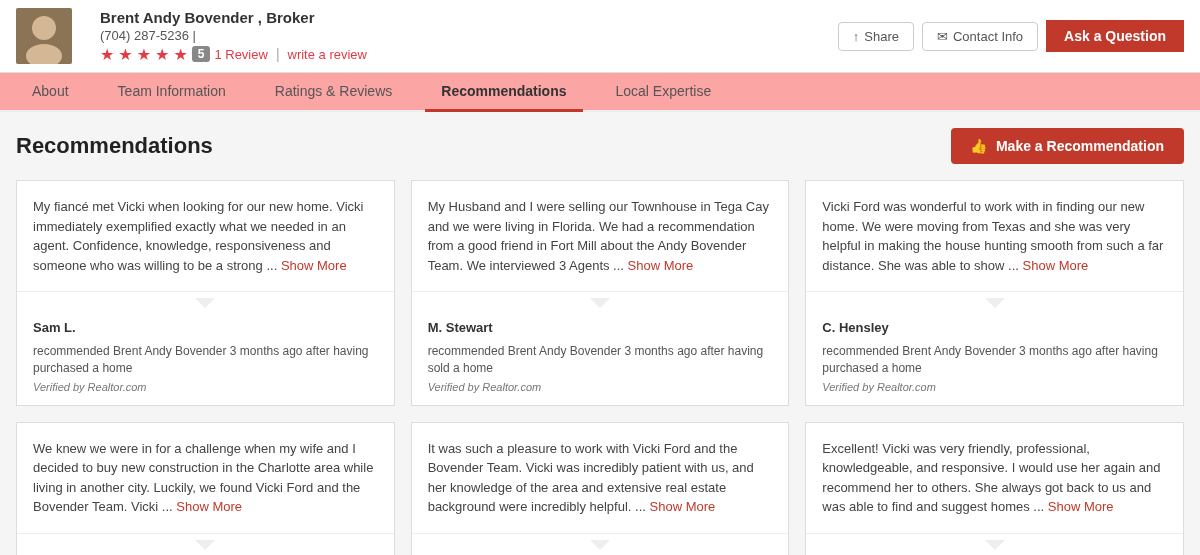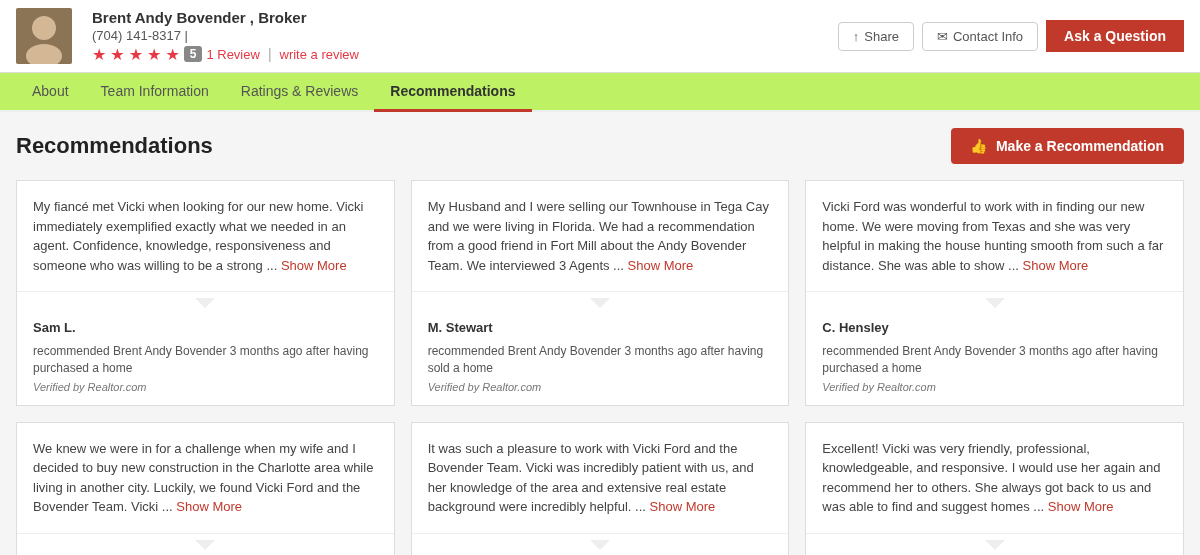--- a/index.html
+++ b/index.html
@@ -7,21 +7,21 @@
 
     
     .header {
       background: #fff;
       border-bottom: 1px solid #ddd;
       padding: 8px 16px;
       display: flex;
       align-items: center;
       justify-content: space-between;
     }
-    .header-left { display: flex; align-items: center; gap: 20px; }
+    .header-left { display: flex; align-items: center; gap: 28px; }
     .avatar { width: 56px; height: 56px; background: #ccc; border-radius: 2px; overflow: hidden; }
     .avatar svg { width: 100%; height: 100%; }
     .broker-info { display: flex; flex-direction: column; }
     .broker-name { font-size: 15px; font-weight: bold; color: #333; }
     .broker-phone { font-size: 13px; color: #555; margin-top: 2px; }
     .stars-row { display: flex; align-items: center; gap: 4px; margin-top: 2px; }
     .star { color: #e63946; font-size: 16px; }
     .review-count { font-size: 13px; color: #e63946; }
     .review-divider { color: #aaa; margin: 0 4px; }
     .write-review { font-size: 13px; color: #e63946; text-decoration: none; }
@@ -37,25 +37,25 @@
       padding: 6px 14px; border-radius: 4px; cursor: pointer; font-size: 13px;
       display: flex; align-items: center; gap: 5px;
     }
     .btn-ask {
       background: #c0392b; border: none; color: #fff;
       padding: 8px 18px; border-radius: 0; cursor: pointer; font-size: 14px; font-weight: bold;
     }
 
     
     .nav {
-      background: #bef264;
+      background: #fca5a5;
       border-bottom: 2px solid #eee;
       padding: 0 16px;
       display: flex;
-      gap: 0;
+      gap: 17px;
     }
     .nav-item {
       padding: 10px 16px;
       font-size: 14px;
       color: #555;
       cursor: pointer;
       border-bottom: 3px solid transparent;
       margin-bottom: -2px;
       text-decoration: none;
     }
@@ -130,21 +130,21 @@
     <div class="avatar">
       <svg viewBox="0 0 56 56" xmlns="http://www.w3.org/2000/svg">
         <rect width="56" height="56" fill="#8B7355"></rect>
         <circle cx="28" cy="20" r="12" fill="#d4b896"></circle>
         <ellipse cx="28" cy="48" rx="18" ry="12" fill="#d4b896"></ellipse>
       </svg>
     </div>
     <div class="broker-info">
       <span class="broker-name">Brent Andy Bovender , Broker</span>
       <div class="broker-phone">
-        <span>(704) 141-8317</span>
+        <span>(704) 287-5236</span>
         <span> | </span>
       </div>
       <div class="stars-row">
         <span class="star">★</span>
         <span class="star">★</span>
         <span class="star">★</span>
         <span class="star">★</span>
         <span class="star">★</span>
         <span class="badge">5</span>
         <span class="review-count">1 Review</span>
@@ -166,20 +166,21 @@
       <span>Ask a Question</span>
     </button>
   </div>
 </div>
 
 <nav class="nav">
   <a class="nav-item" href="#">About</a>
   <a class="nav-item" href="#">Team Information</a>
   <a class="nav-item" href="#">Ratings &amp; Reviews</a>
   <a class="nav-item active" href="#">Recommendations</a>
+  <a class="nav-item" href="#">Local Expertise</a>
 </nav>
 
 <div class="main">
   <div class="section-header">
     <h1 class="section-title">Recommendations</h1>
     <button class="btn-recommend">
       <span>👍</span>
       <span>Make a Recommendation</span>
     </button>
   </div>

